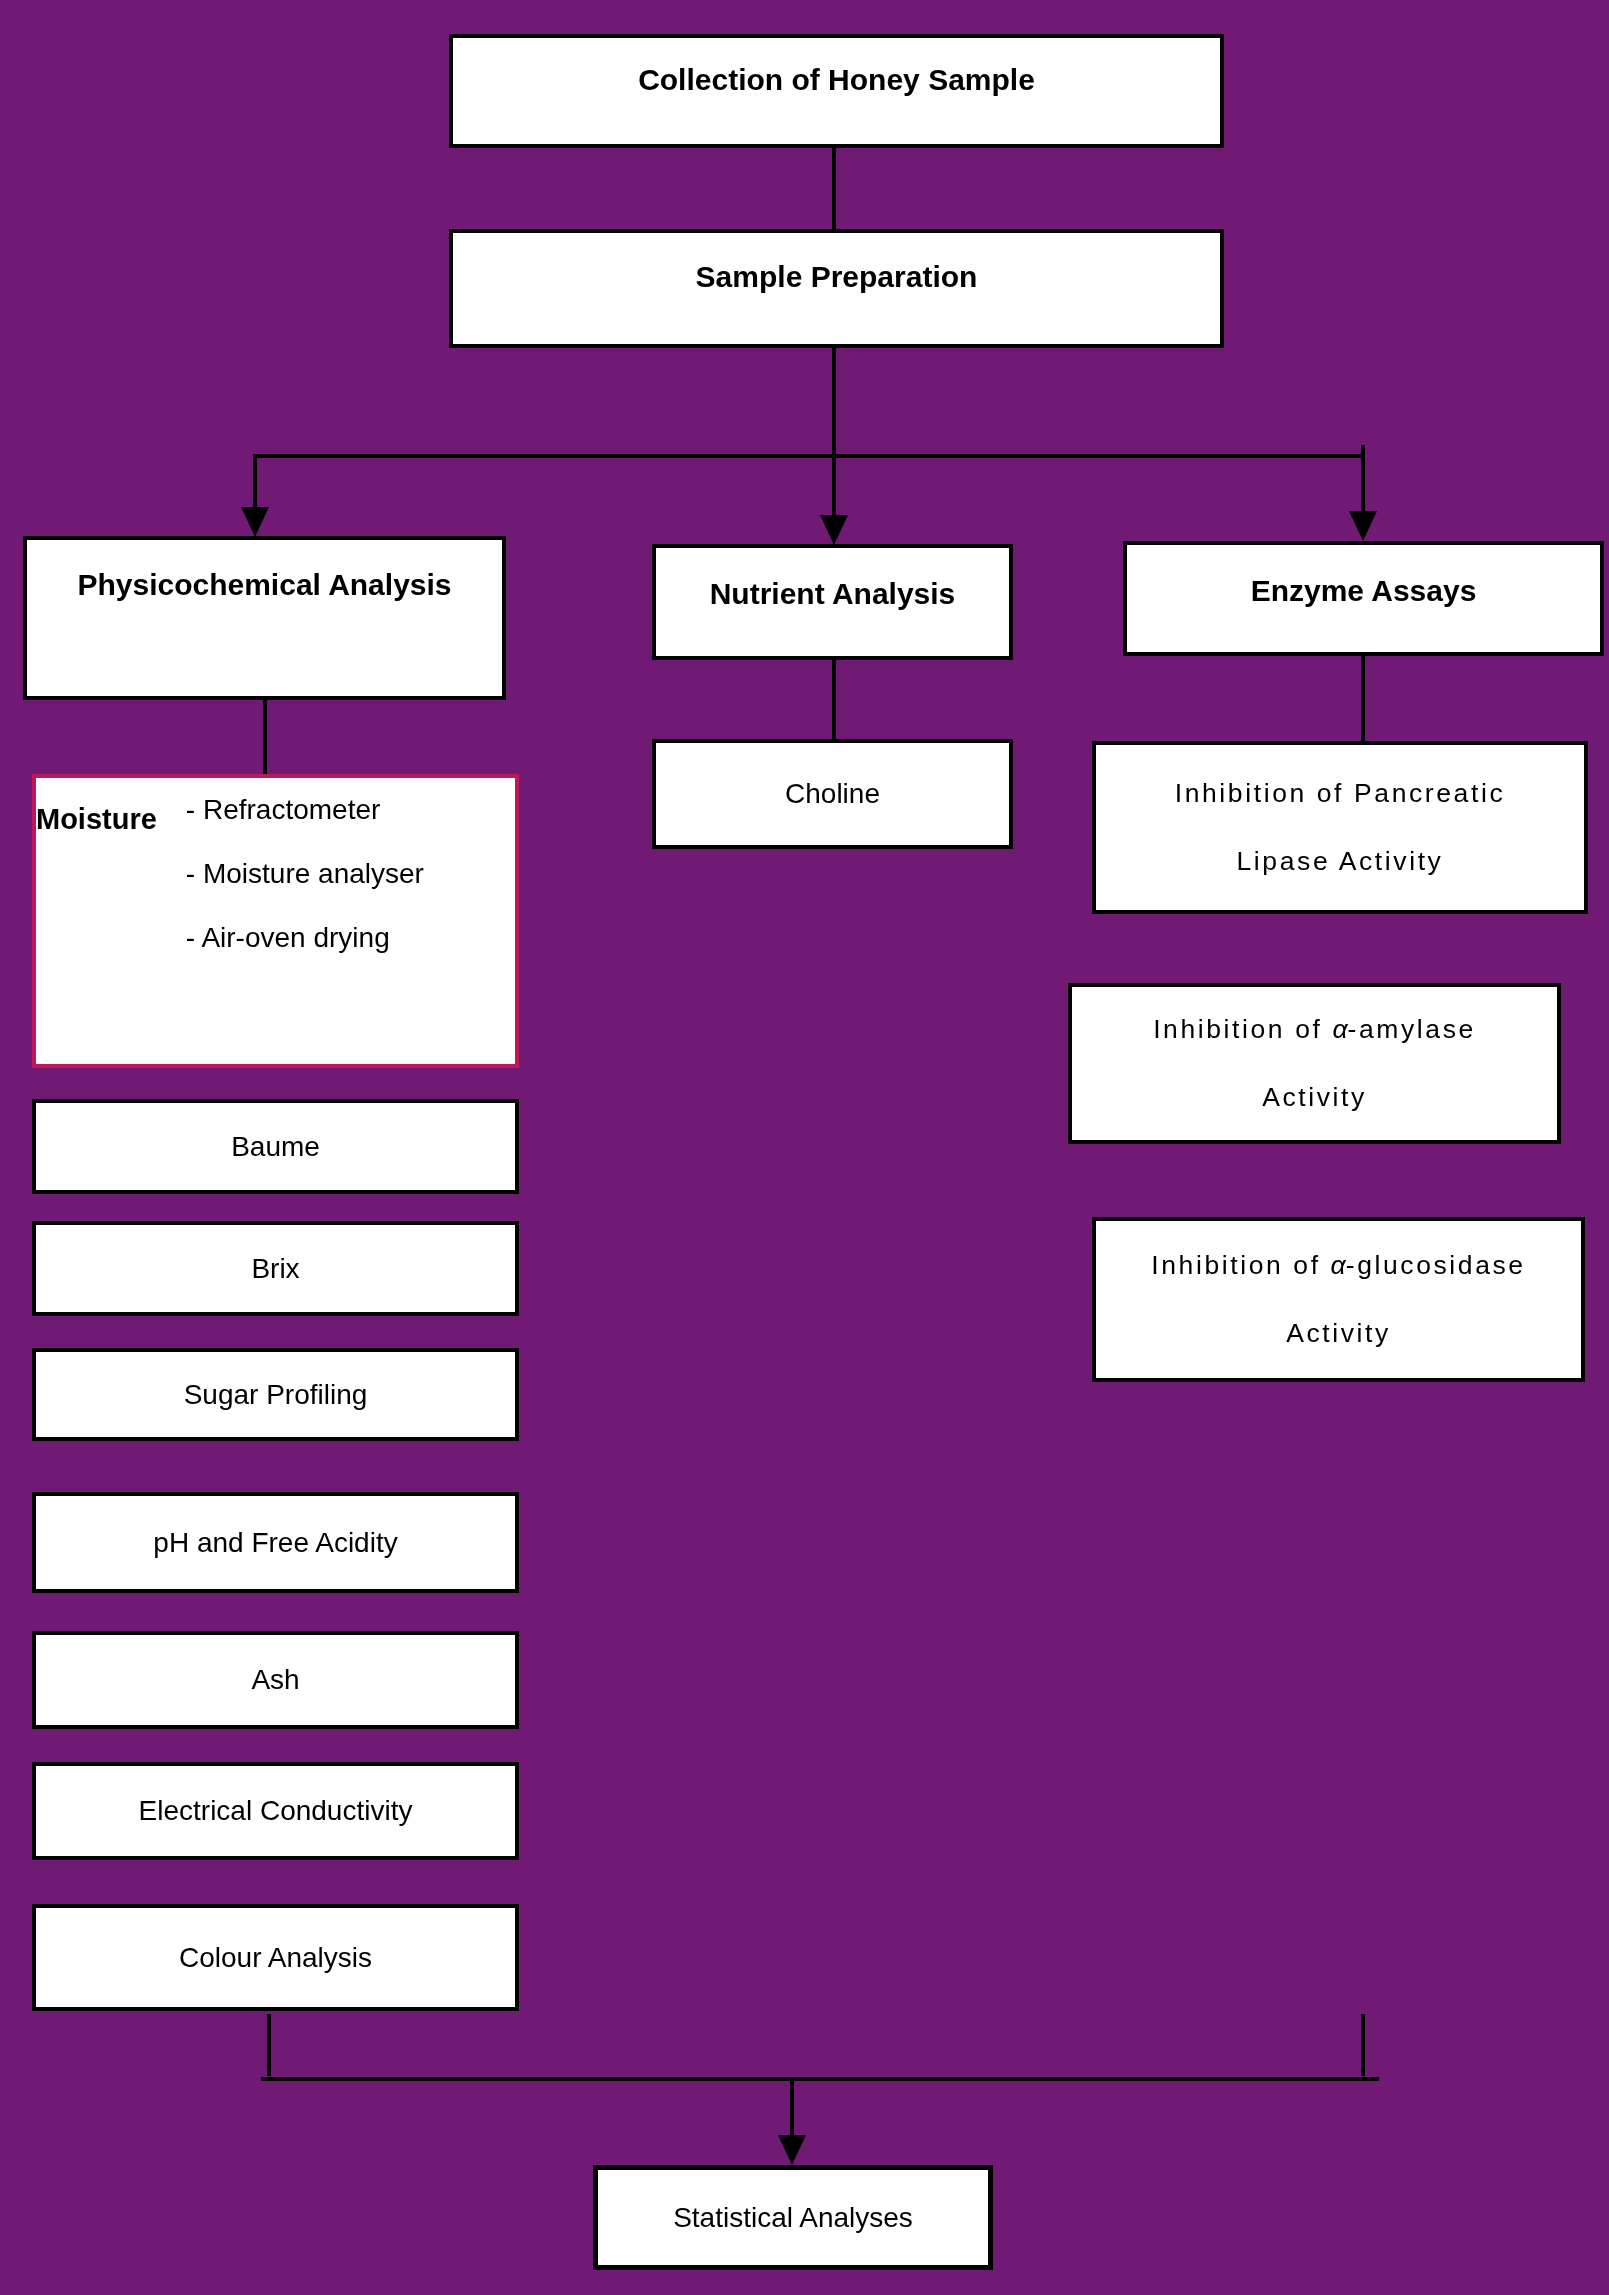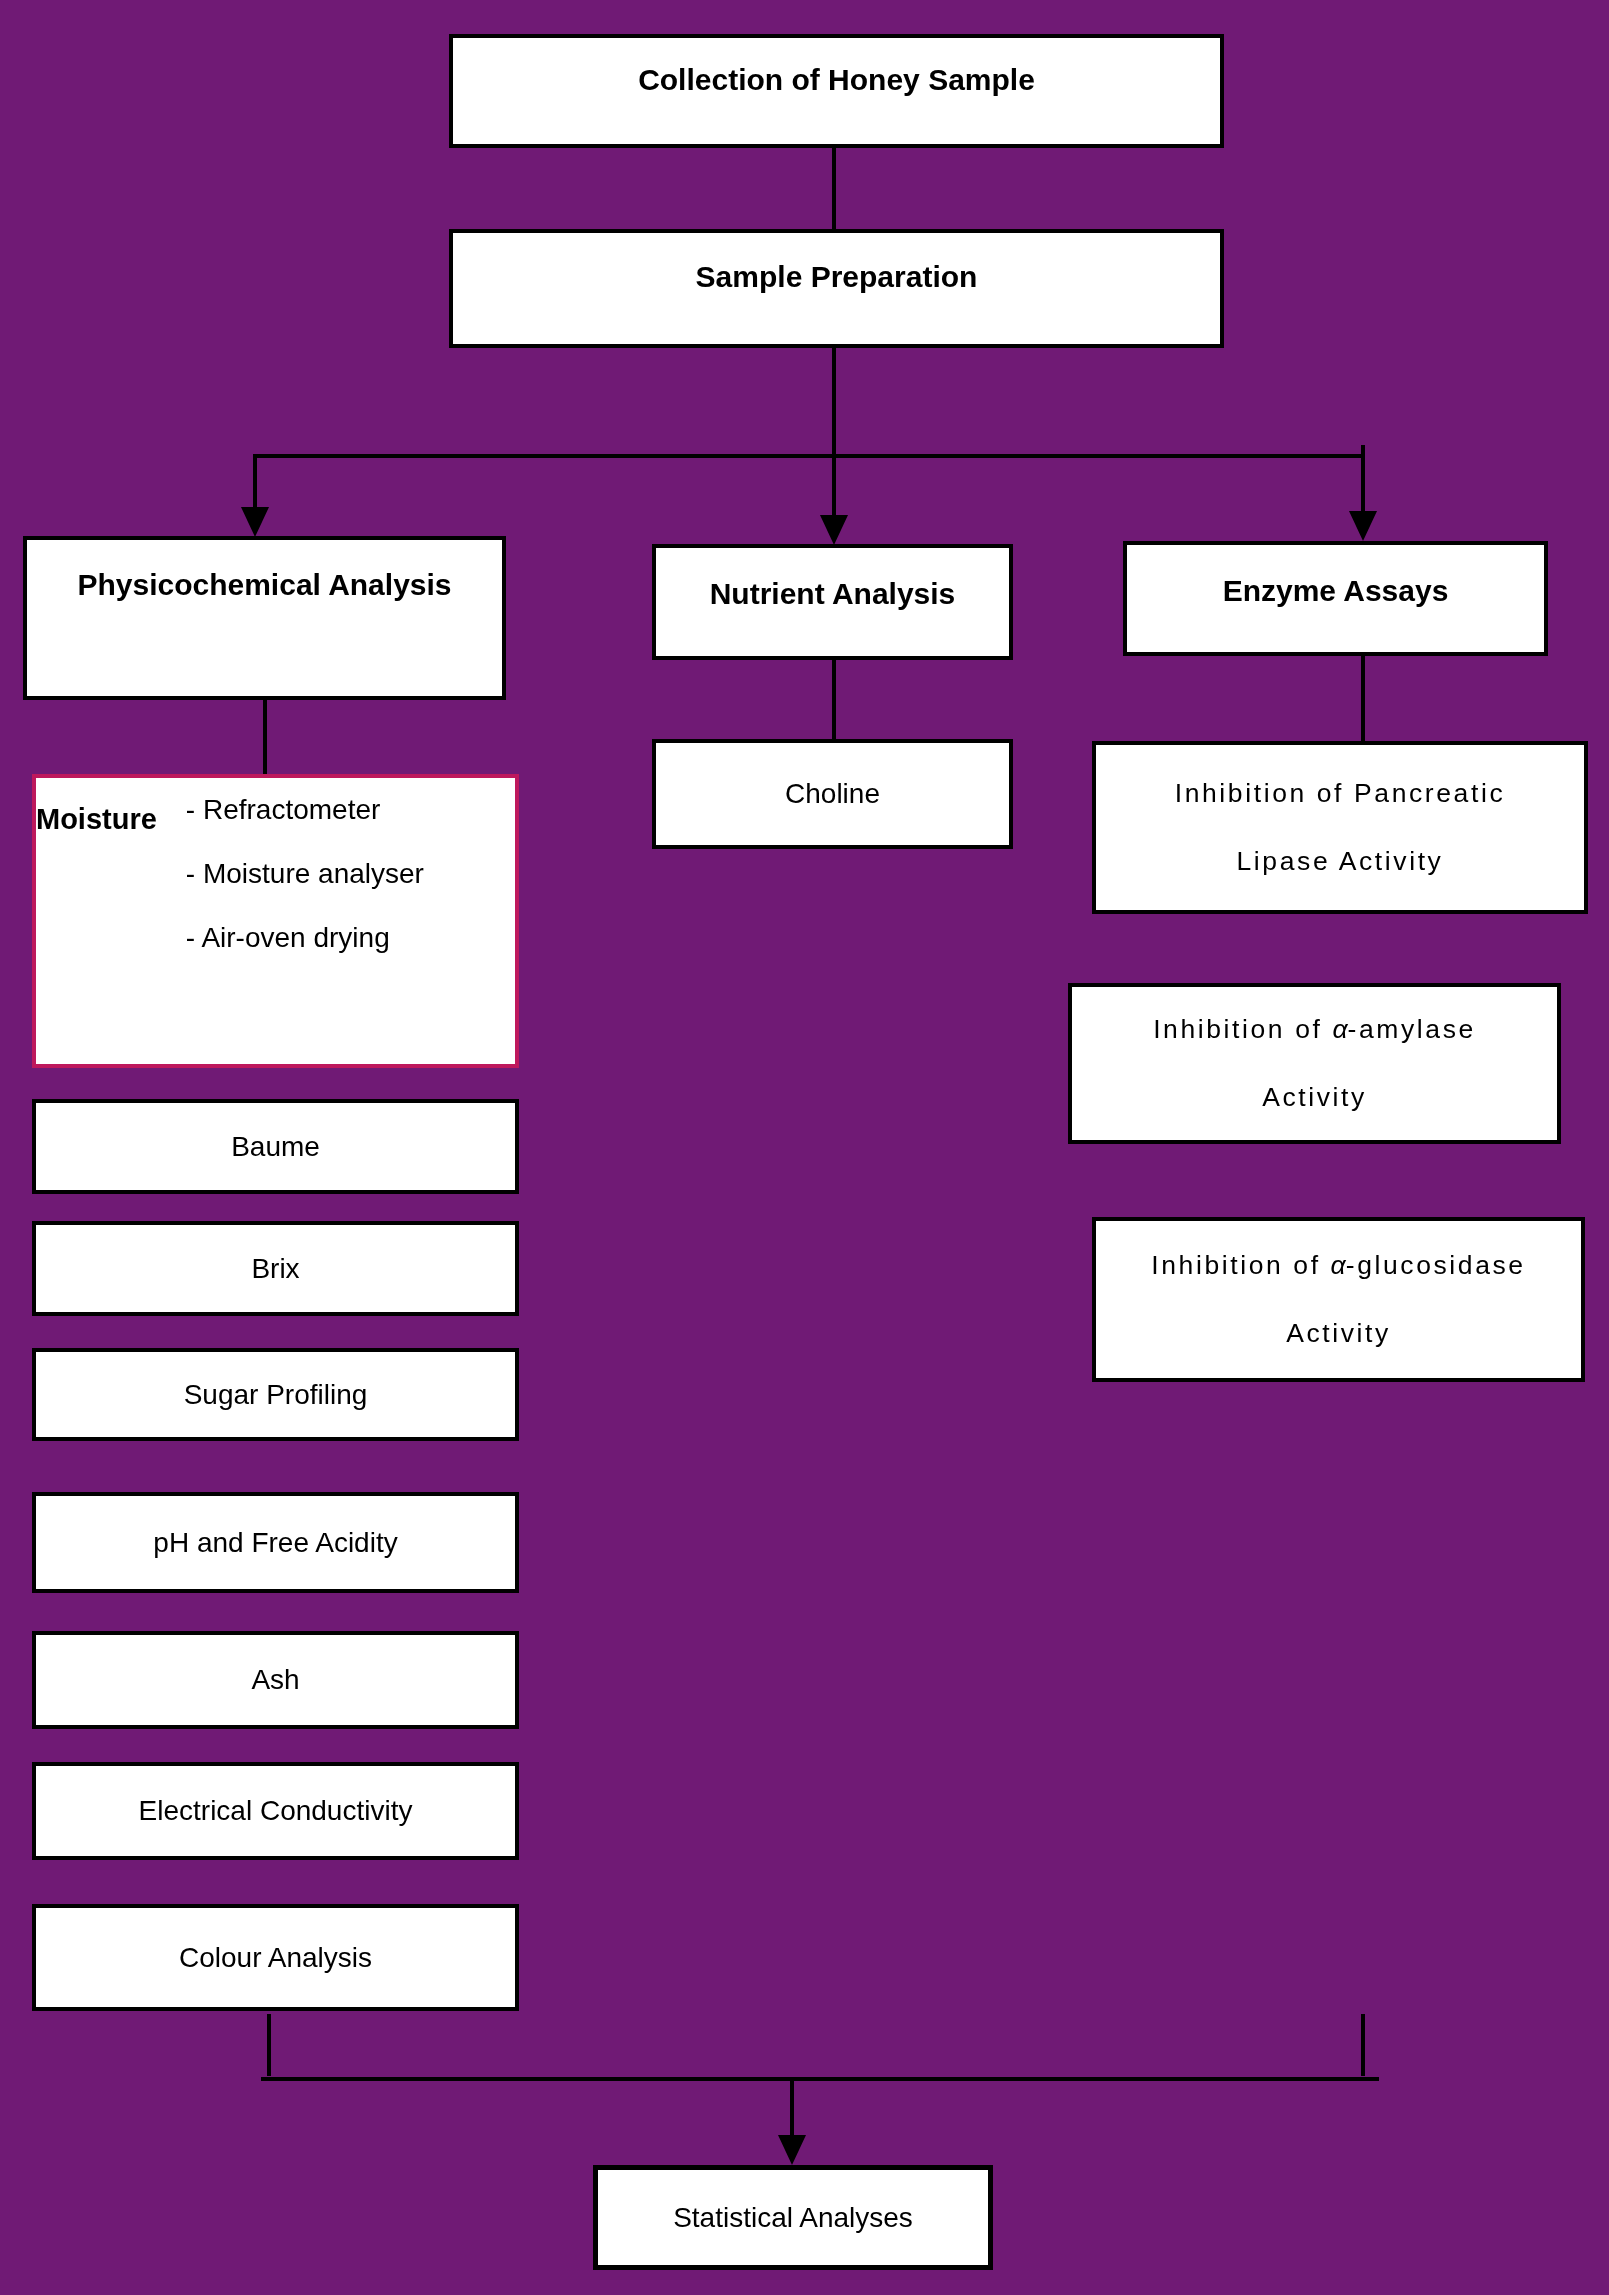--- a/index.html
+++ b/index.html
@@ -111,21 +111,21 @@
   <div class="arrowhead" style="left:1349px; top:511px;"></div>
 
   <div class="box bold header-node header-top" style="left:23px; top:536px; width:483px; height:164px;justify-content:center;">
     <span>Physicochemical Analysis</span>
   </div>
 
   <div class="box bold header-node header-mid" style="left:652px; top:544px; width:361px; height:116px;">
     <span>Nutrient Analysis</span>
   </div>
 
-  <div class="box bold header-node header-mid" style="left:1123px; top:541px; width:425px; height:115px;">
+  <div class="box bold header-node header-mid" style="left:1123px; top:541px; width:481px; height:115px;">
     <span>Enzyme Assays</span>
   </div>
 
   <div class="vline" style="left:263px; top:700px; height:74px;"></div>
 
   <div class="moisture-inner" style="left:32px; top:774px; width:487px; height:294px;">
     <div class="moisture-title">Moisture</div>
     <div class="moisture-list">
       <div class="moisture-item">- Refractometer</div>
       <div class="moisture-item">- Moisture analyser</div>

